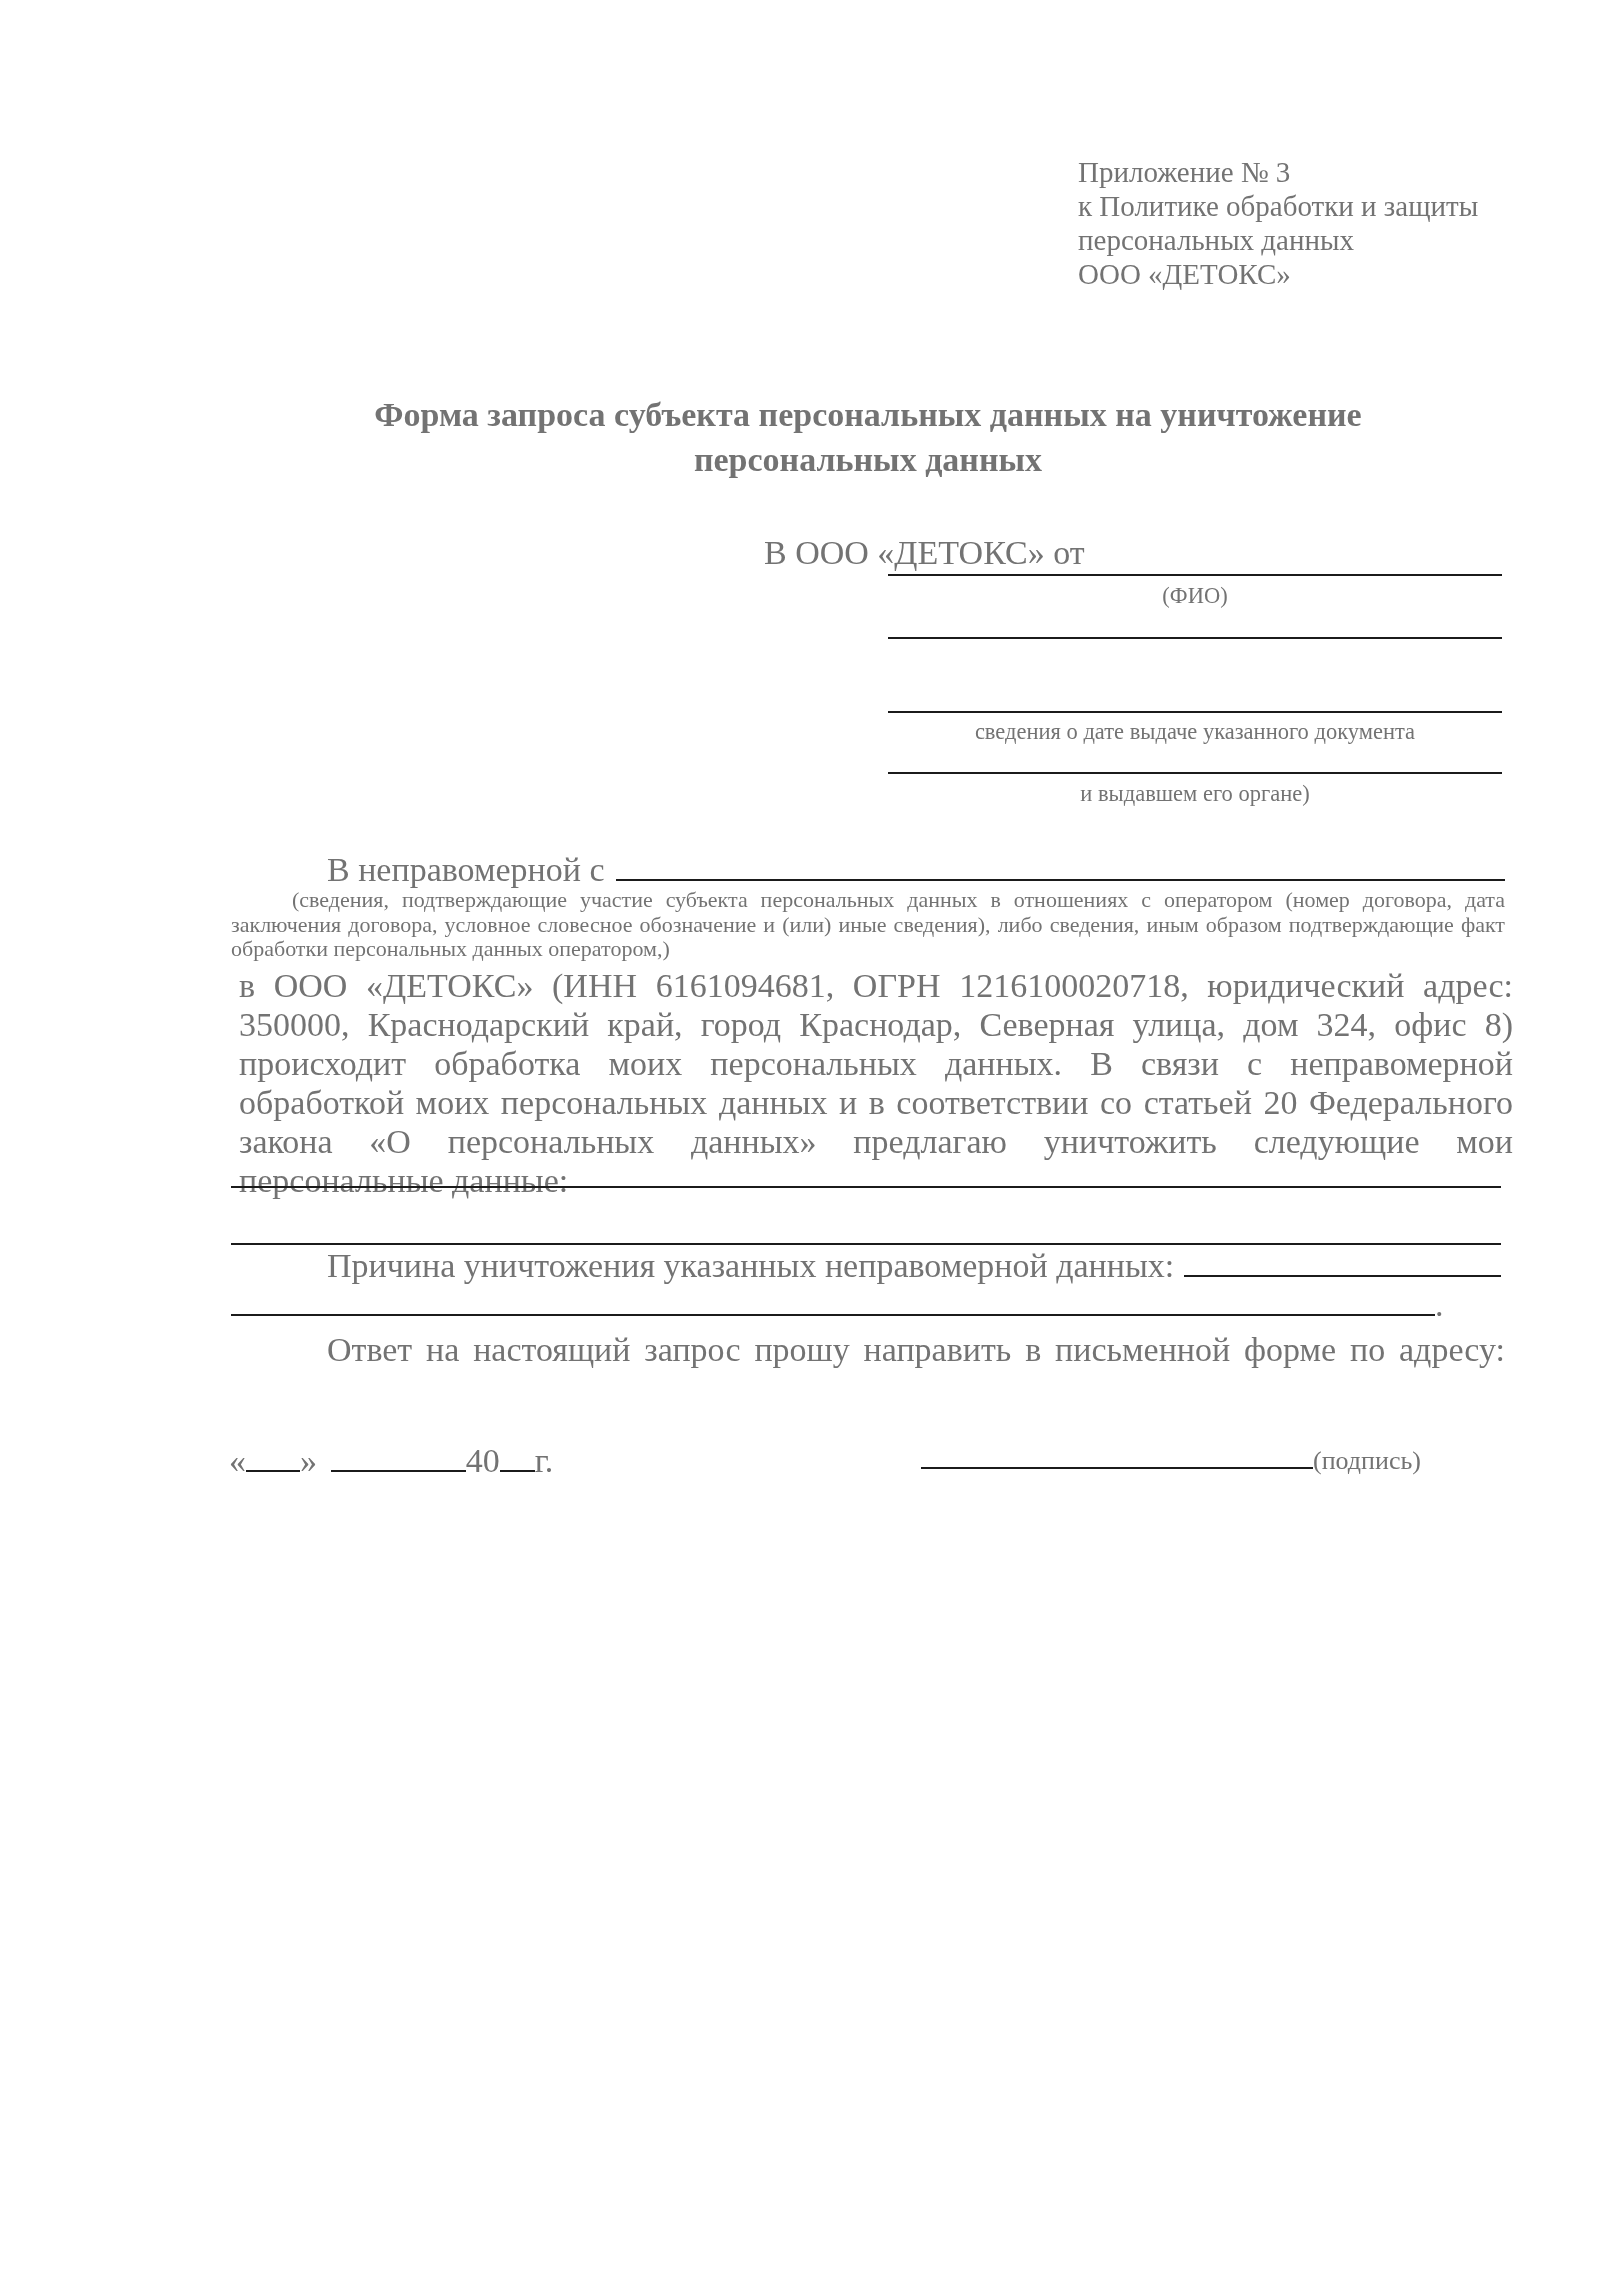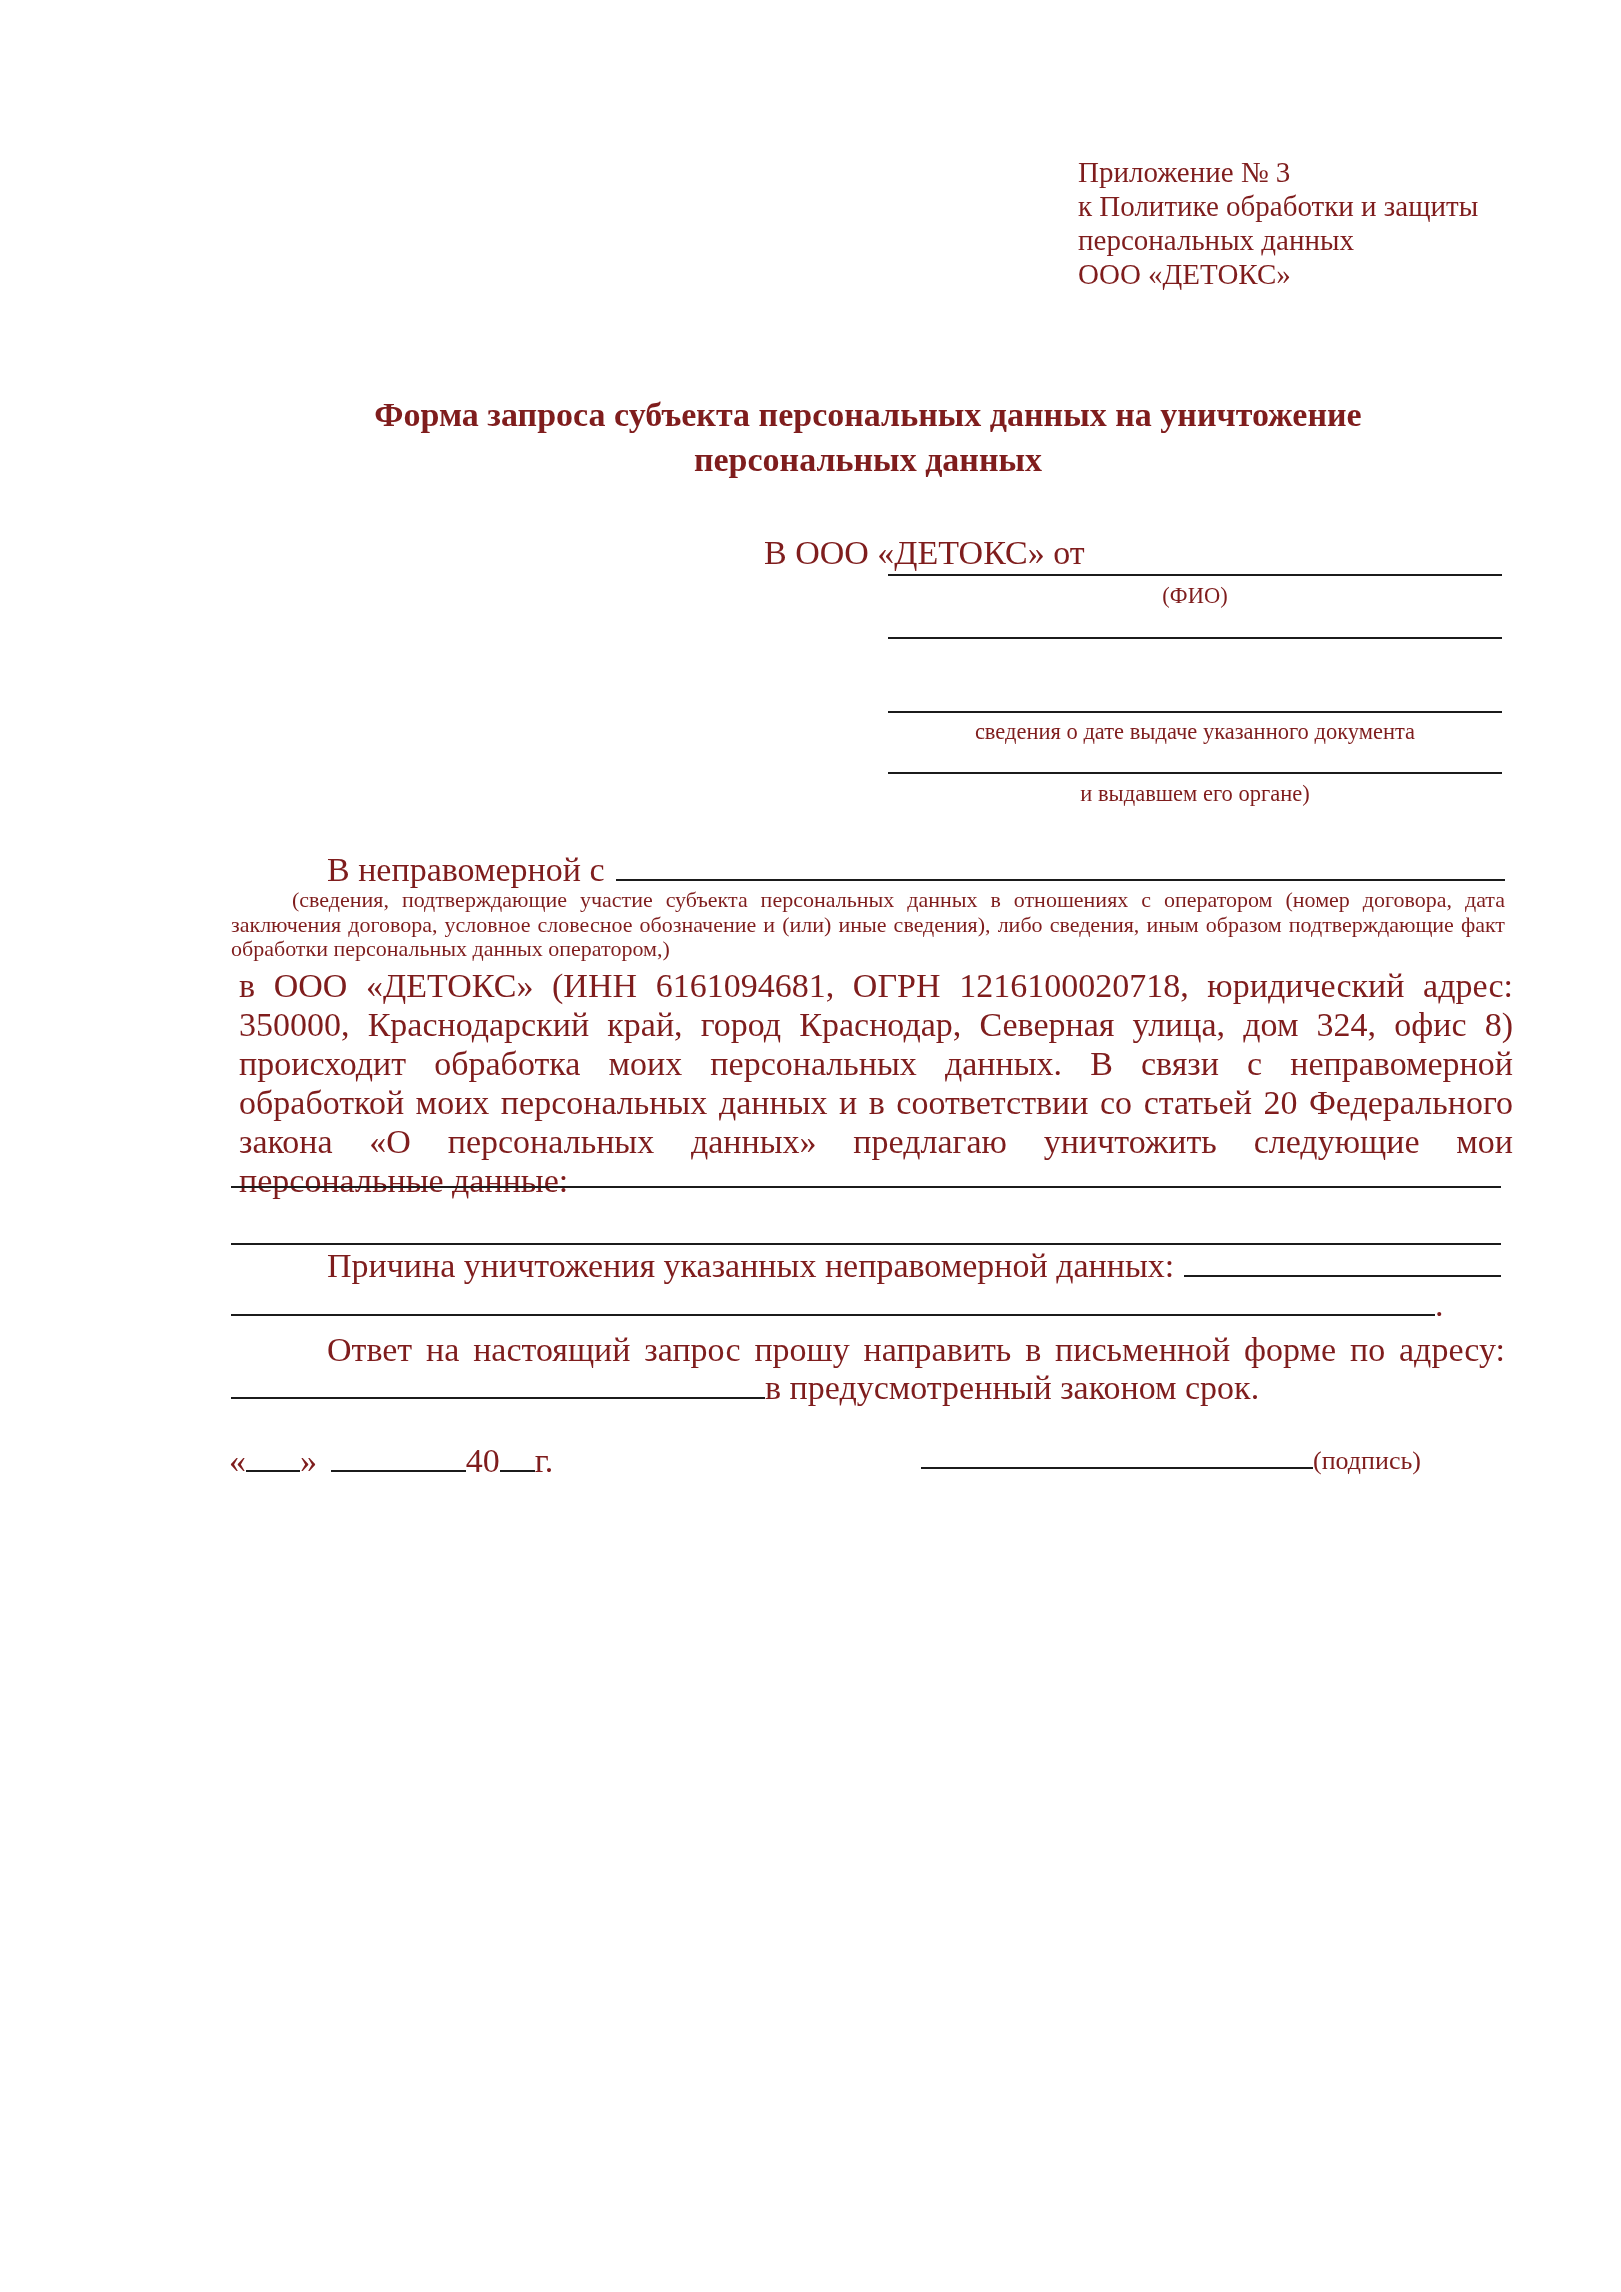--- a/index.html
+++ b/index.html
@@ -3,21 +3,21 @@
 <meta charset="utf-8">
 <style>
   * { margin: 0; padding: 0; box-sizing: border-box; }
   html, body { background: #ffffff; }
   .page {
     position: relative;
     width: 1621px;
     height: 2293px;
     background: #ffffff;
     font-family: "Liberation Serif", "DejaVu Serif", serif;
-    color: #7f1d1d;
+    color: #737373;
     overflow: hidden;
   }
   .abs { position: absolute; }
 
   
   .header-block {
     left: 1078px; top: 155px;
     font-size: 29px; line-height: 34px;
     text-align: left; white-space: nowrap;
   }
@@ -141,24 +141,20 @@
     <span class="fill"></span>
   </div>
 
   <div class="abs fill-row" style="left:231px; top:1286px; width:1270px;">
     <span class="fill fill-fixed" style="width:1204px;"></span>
     <span>.</span>
   </div>
 
   <div class="abs response-sentence">Ответ на настоящий запрос прошу направить в письменной форме по адресу:</div>
 
-  <div class="abs fill-row" style="left:231px; top:1369px; width:1274px;">
-    <span class="fill fill-fixed" style="width:534px;"></span>
-    <span class="lead">в предусмотренный законом срок.</span>
-  </div>
 
   <div class="abs date-row">
     <span>«</span>
     <span class="u" style="flex:0 0 54px;"></span>
     <span>»</span>
     <span style="flex:0 0 13.7px;"></span>
     <span class="u" style="flex:0 0 135px;"></span>
     <span>40</span>
     <span class="u" style="flex:0 0 35px;"></span>
     <span>г.</span>

